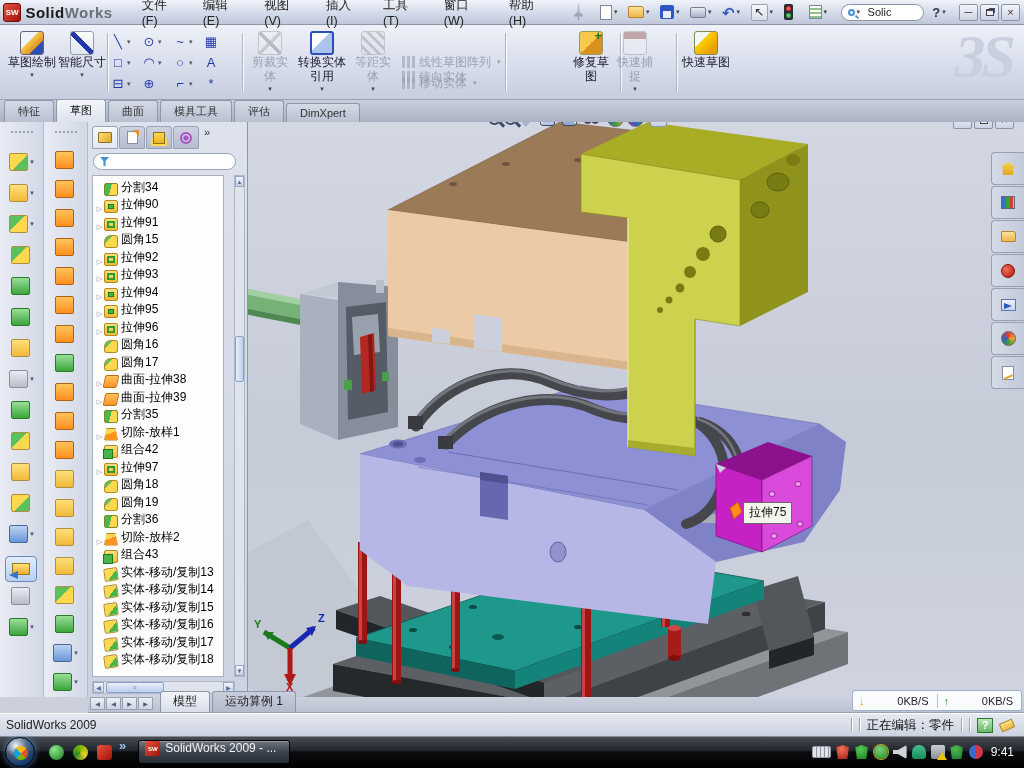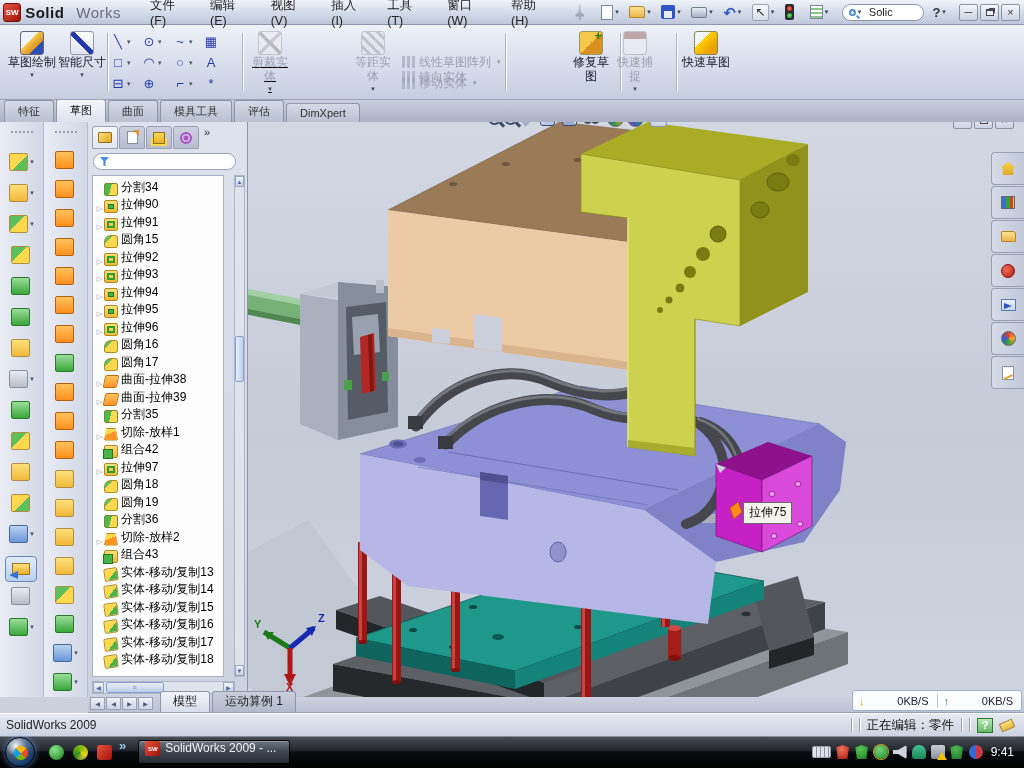--- a/index.html
+++ b/index.html
@@ -8,21 +8,21 @@
   .abs { position:absolute; }
 
   
   #titlebar { position:absolute; left:0; top:0; width:1024px; height:25px;
     background:linear-gradient(#f0f3fa,#d3dae8 55%,#bfc7da); border-bottom:1px solid #8e96ac;
     display:flex; align-items:center; z-index:90; }
   .sw-badge { width:19px; height:19px; margin-left:3px; background:linear-gradient(135deg,#e85340,#a01208);
     border-radius:3px; color:#fff; font-weight:bold; font-size:8px; display:flex; align-items:center; justify-content:center; border:1px solid #70100a; }
   .logo-text { margin-left:4px; font-size:15px; letter-spacing:.5px; }
   .logo-solid { font-weight:bold; color:#1a1a1a; }
-  .logo-works { font-weight:normal; color:#6a6f7a;padding-left:12px; }
+  .logo-works { font-weight:bold; color:#6a6f7a; }
   #menubar { display:flex; margin-left:18px; }
   .menu-item { padding:3px 11px; color:#222; font-size:12.5px; cursor:default; }
   #quickbar { display:flex; align-items:center; margin-left:8px; gap:2px; }
   .qwrap { display:flex; align-items:center; }
   .qic { display:flex; align-items:center; justify-content:center; margin-left:5px; }
   .qdd { font-size:7px; color:#445; margin-left:2px; width:7px; }
   .q-pin { width:11px; height:16px; background:linear-gradient(#cdd3e0,#8a92a4); clip-path:polygon(40% 0,60% 0,60% 50%,88% 66%,88% 78%,56% 78%,56% 100%,44% 100%,44% 78%,12% 78%,12% 66%,40% 50%); }
   .q-new { width:12px; height:15px; background:#fff; border:1px solid #7a88a8; }
   .q-open { width:16px; height:12px; background:linear-gradient(#ffe294,#ecb64e); border:1px solid #b8862a; border-radius:1px 3px 1px 1px; }
   .q-save { width:14px; height:14px; background:#2f55c4; border-radius:2px; position:relative; }
@@ -327,20 +327,21 @@
   <div class="winbtns">
     <span class="wbtn">─</span>
     <span class="wbtn">
         <span class="restore-glyph"></span>
       </span>
     <span class="wbtn">×</span>
   </div>
 </div>
 
 <div id="cmdbar">
+  <span id="watermark">3S</span>
 
   <div class="bigbtn" style="left:6px;width:52px;">
     <span class="bicon bi-sketch"></span>
     <span class="blabel">草图绘制</span>
     <span class="bdd">▾</span>
   </div>
   <div class="bigbtn" style="left:58px;width:48px;">
     <span class="bicon bi-dim"></span>
     <span class="blabel">智能尺寸</span>
     <span class="bdd">▾</span>
@@ -393,23 +394,28 @@
         <span class="eg">⌐</span>
         <span class="edd">▾</span>
       </span>
       <span class="ent">
         <span class="eg">*</span>
         <span class="edd"></span>
       </span>
     </div>
   <div class="vsep" style="left:242px;"></div>
 
-  <div class="bigbtn gray" style="left:247px;width:46px;text-decoration:underline;">
+  <div class="bigbtn gray" style="left:247px;width:46px;">
     <span class="bicon bi-trim"></span>
     <span class="blabel">剪裁实体</span>
+    <span class="bdd">▾</span>
+  </div>
+  <div class="bigbtn" style="left:296px;width:52px;">
+    <span class="bicon bi-convert"></span>
+    <span class="blabel">转换实体引用</span>
     <span class="bdd">▾</span>
   </div>
   <div class="bigbtn gray" style="left:350px;width:46px;">
     <span class="bicon bi-offset"></span>
     <span class="blabel">等距实体</span>
     <span class="bdd">▾</span>
   </div>
 
   <div class="stackrow" style="left:402px;top:7px;margin-top:36px;">
     <span class="sic"></span>

